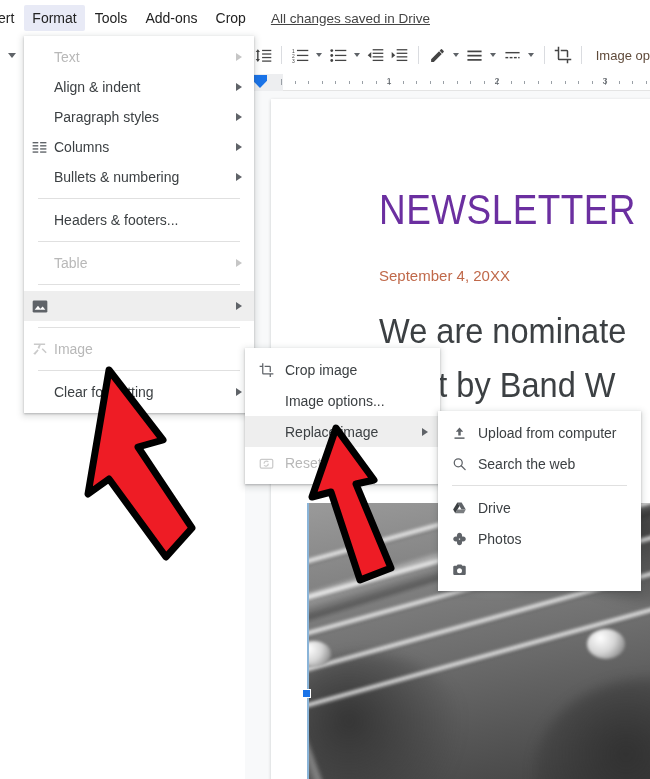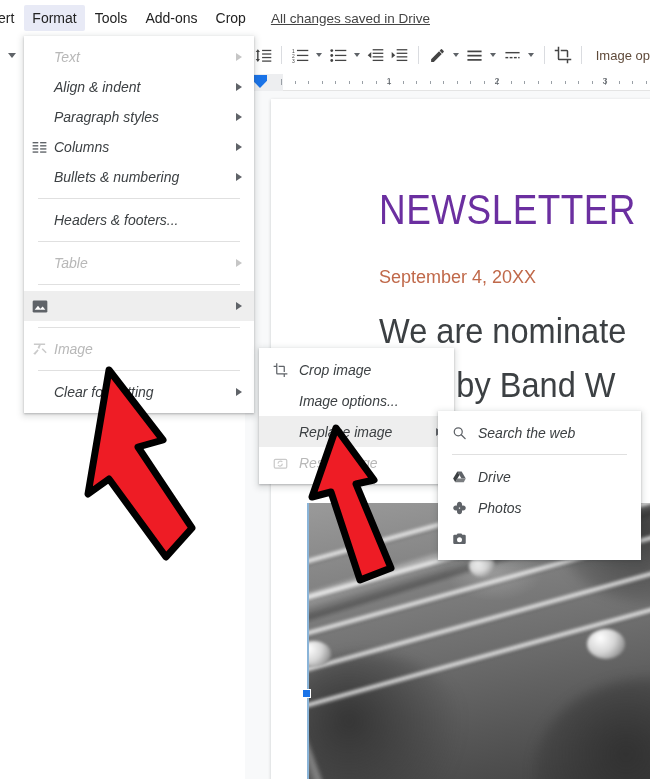--- a/index.html
+++ b/index.html
@@ -92,21 +92,21 @@
     font-size: 19px; color: #0d0d0d; letter-spacing: .3px; white-space: nowrap;
   }
   .doc-title {
     position: absolute; left: 108px; top: 88px;
     font-family: "Liberation Sans", sans-serif; font-weight: 400;
     font-size: 42px; line-height: 46px; color: #6b2fa0; white-space: nowrap;
     transform: scaleX(0.88); transform-origin: left top; letter-spacing: .5px;
   }
   .doc-date {
     position: absolute; left: 108px; top: 168px;
-    font-size: 18px; color: #c0694a; white-space: nowrap; text-align: right;
+    font-size: 15px; color: #c0694a; white-space: nowrap; text-align: right;
   }
   .doc-headline {
     position: absolute; left: 108px; top: 205px; width: 500px;
     font-size: 35px; line-height: 54px; color: #3c4043; font-weight: 400;
     white-space: nowrap; transform: scaleX(0.93); transform-origin: left top;
   }
 
   
   .doc-image {
     position: absolute; left: 36px; top: 404px; width: 370px; height: 290px;
@@ -153,33 +153,33 @@
   .mi {
     position:relative; display:flex; align-items:center; height: 30px;
     padding: 0 0 0 30px; white-space: nowrap;
   }
   .mi.hl { background: #eeeeee; }
   .mi .mi-ico {
     position:absolute; left: 7px; top: 50%; transform: translateY(-50%);
     width: 17px; height: 17px; display:flex; align-items:center; justify-content:center;
     color:#5f6368;
   }
-  .mi .mi-label { flex: 1; font-style: italic; }
+  .mi .mi-label { flex: 1; }
   .mi.dim .mi-label, .mi.dim .mi-short { color:#b8b8b8; }
   .mi.dim .mi-ico { color:#cacaca; }
   .mi .mi-short { color:#9aa0a6; font-size:13px; padding-right:14px; }
   .mi .mi-arrow {
     position:absolute; right: 12px; top:50%; transform: translateY(-50%);
     width:0;height:0; border-top:4.5px solid transparent; border-bottom:4.5px solid transparent;
     border-left:6px solid #5f6368;
   }
   .mi.dim .mi-arrow { border-left-color:#c6c6c6; }
   .msep { height:1px; background:#e0e0e0; margin:6px 14px; }
 
-  #image-submenu { left: 259px; top: 348px; width: 195px; }
+  #image-submenu { left: 245px; top: 348px; width: 195px; }
   #replace-submenu { left: 438px; top: 411px; width: 203px; }
   #image-submenu .mi, #replace-submenu .mi { padding-left: 40px; height: 31px; }
   #image-submenu .mi .mi-ico, #replace-submenu .mi .mi-ico { left: 13px; }
 
   
   .arrow-svg { position:absolute; z-index: 60; pointer-events:none; }
 </style>
 </head>
 <body>
 
@@ -468,20 +468,29 @@
         </svg>
       </span>
       <span class="mi-label">Reset image</span>
     </div>
   </div>
 
   <div class="menu" id="replace-submenu">
     <div class="mi">
       <span class="mi-ico">
         <svg width="15" height="15" viewBox="0 0 24 24">
+          <path fill="currentColor" d="M12 3l6 7h-4v6h-4v-6H6z"></path>
+          <rect x="4" y="19" width="16" height="2.4" fill="currentColor"></rect>
+        </svg>
+      </span>
+      <span class="mi-label">Upload from computer</span>
+    </div>
+    <div class="mi">
+      <span class="mi-ico">
+        <svg width="15" height="15" viewBox="0 0 24 24">
           <circle cx="10" cy="10" r="6.4" fill="none" stroke="currentColor" stroke-width="2"></circle>
           <line x1="14.8" y1="14.8" x2="21" y2="21" stroke="currentColor" stroke-width="2.2" stroke-linecap="round"></line>
         </svg>
       </span>
       <span class="mi-label">Search the web</span>
     </div>
 
     <div class="msep"></div>
 
     <div class="mi">

